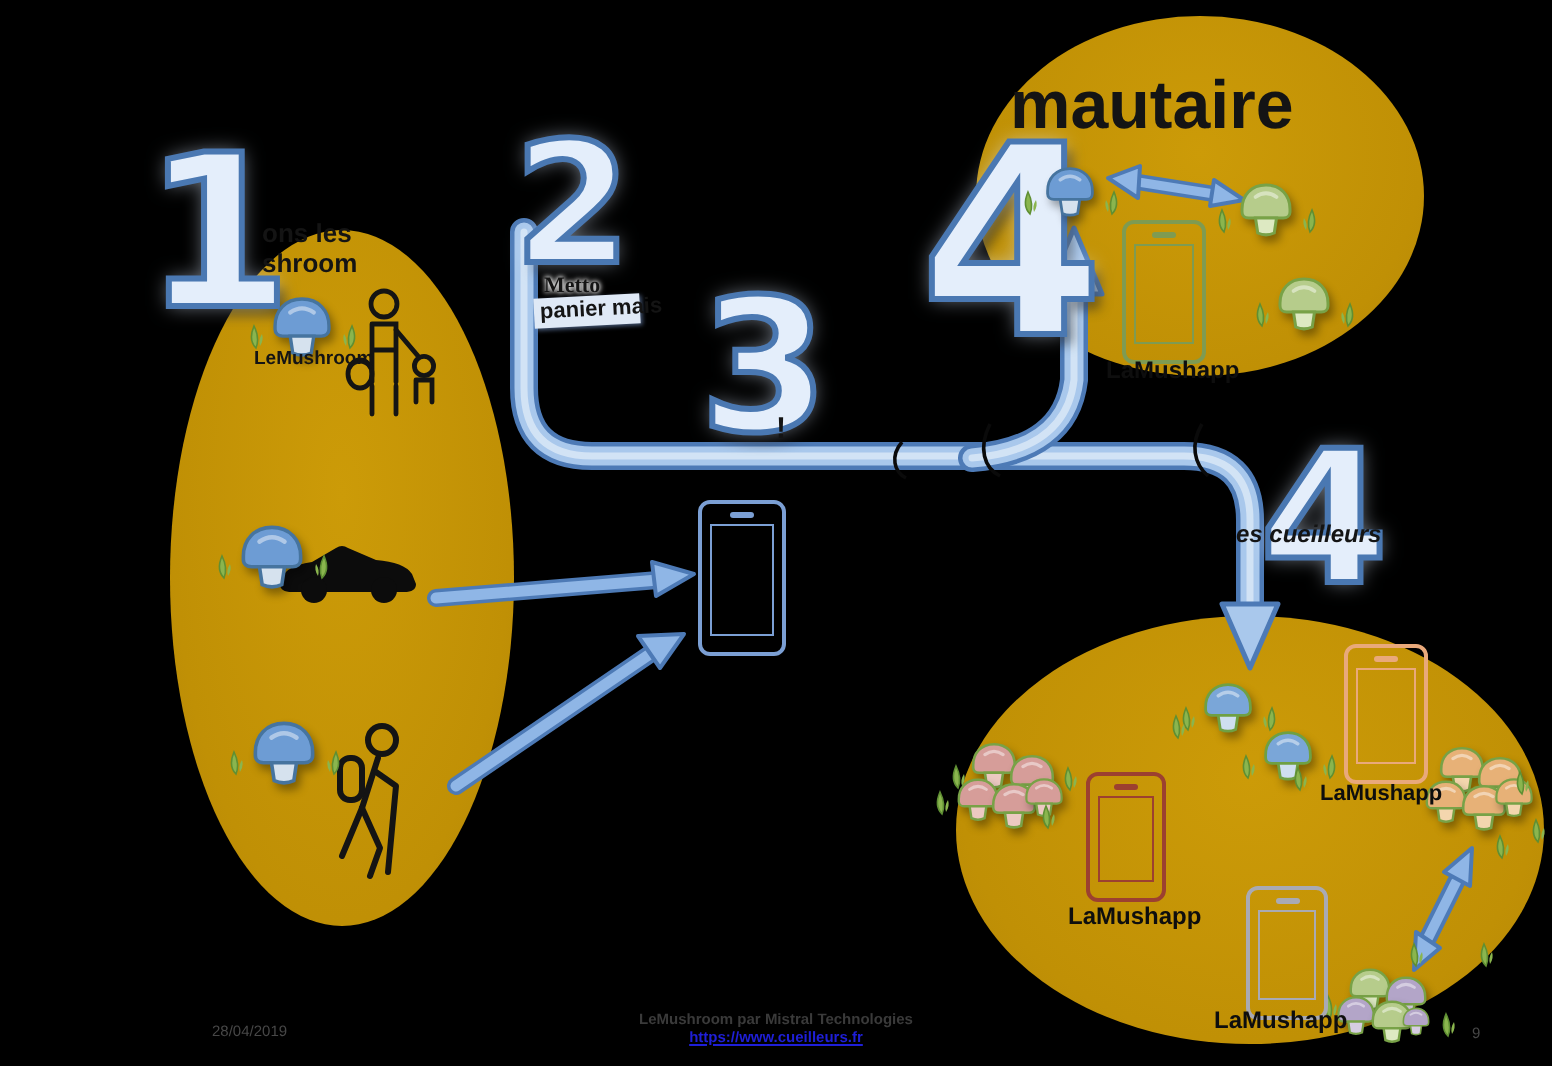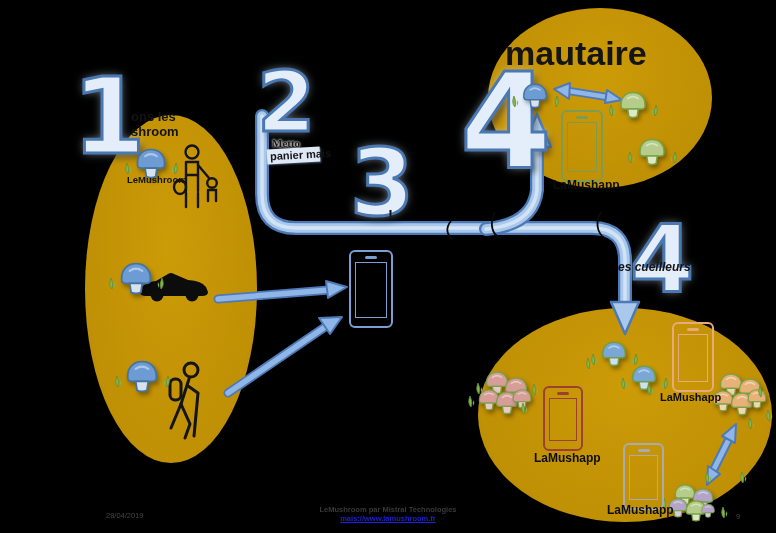--- a/index.html
+++ b/index.html
@@ -379,16 +379,16 @@
       <div class="phone" style="left: 623px; top: 443px; width: 37px; height: 63px; border: 2.5px solid rgb(169, 170, 180);">
         <div class="screen" style="border: 1.5px solid rgb(169, 170, 180);"></div>
         <div class="speaker" style="background: rgb(169, 170, 180);"></div>
       </div>
       <span class="applabel" style="left: 607px; top: 503px; font-size: 12px;">LaMushapp</span>
     </div>
 
   <span class="footer" style="left:106px;top:511px;">28/04/2019</span>
   <span class="footer" style="left:50%;top:505px;transform:translateX(-50%);text-align:center;color:#3a3a3a;font-weight:bold;">
     <span>LeMushroom par Mistral Technologies</span><br>
-    <a class="weblink" href="#">mais://www.lamushroom.fr</a>
+    <a class="weblink" href="#">https://www.cueilleurs.fr</a>
   </span>
   <span class="footer" style="left:736px;top:512px;">9</span>
 </div>
 
 </body></html>

